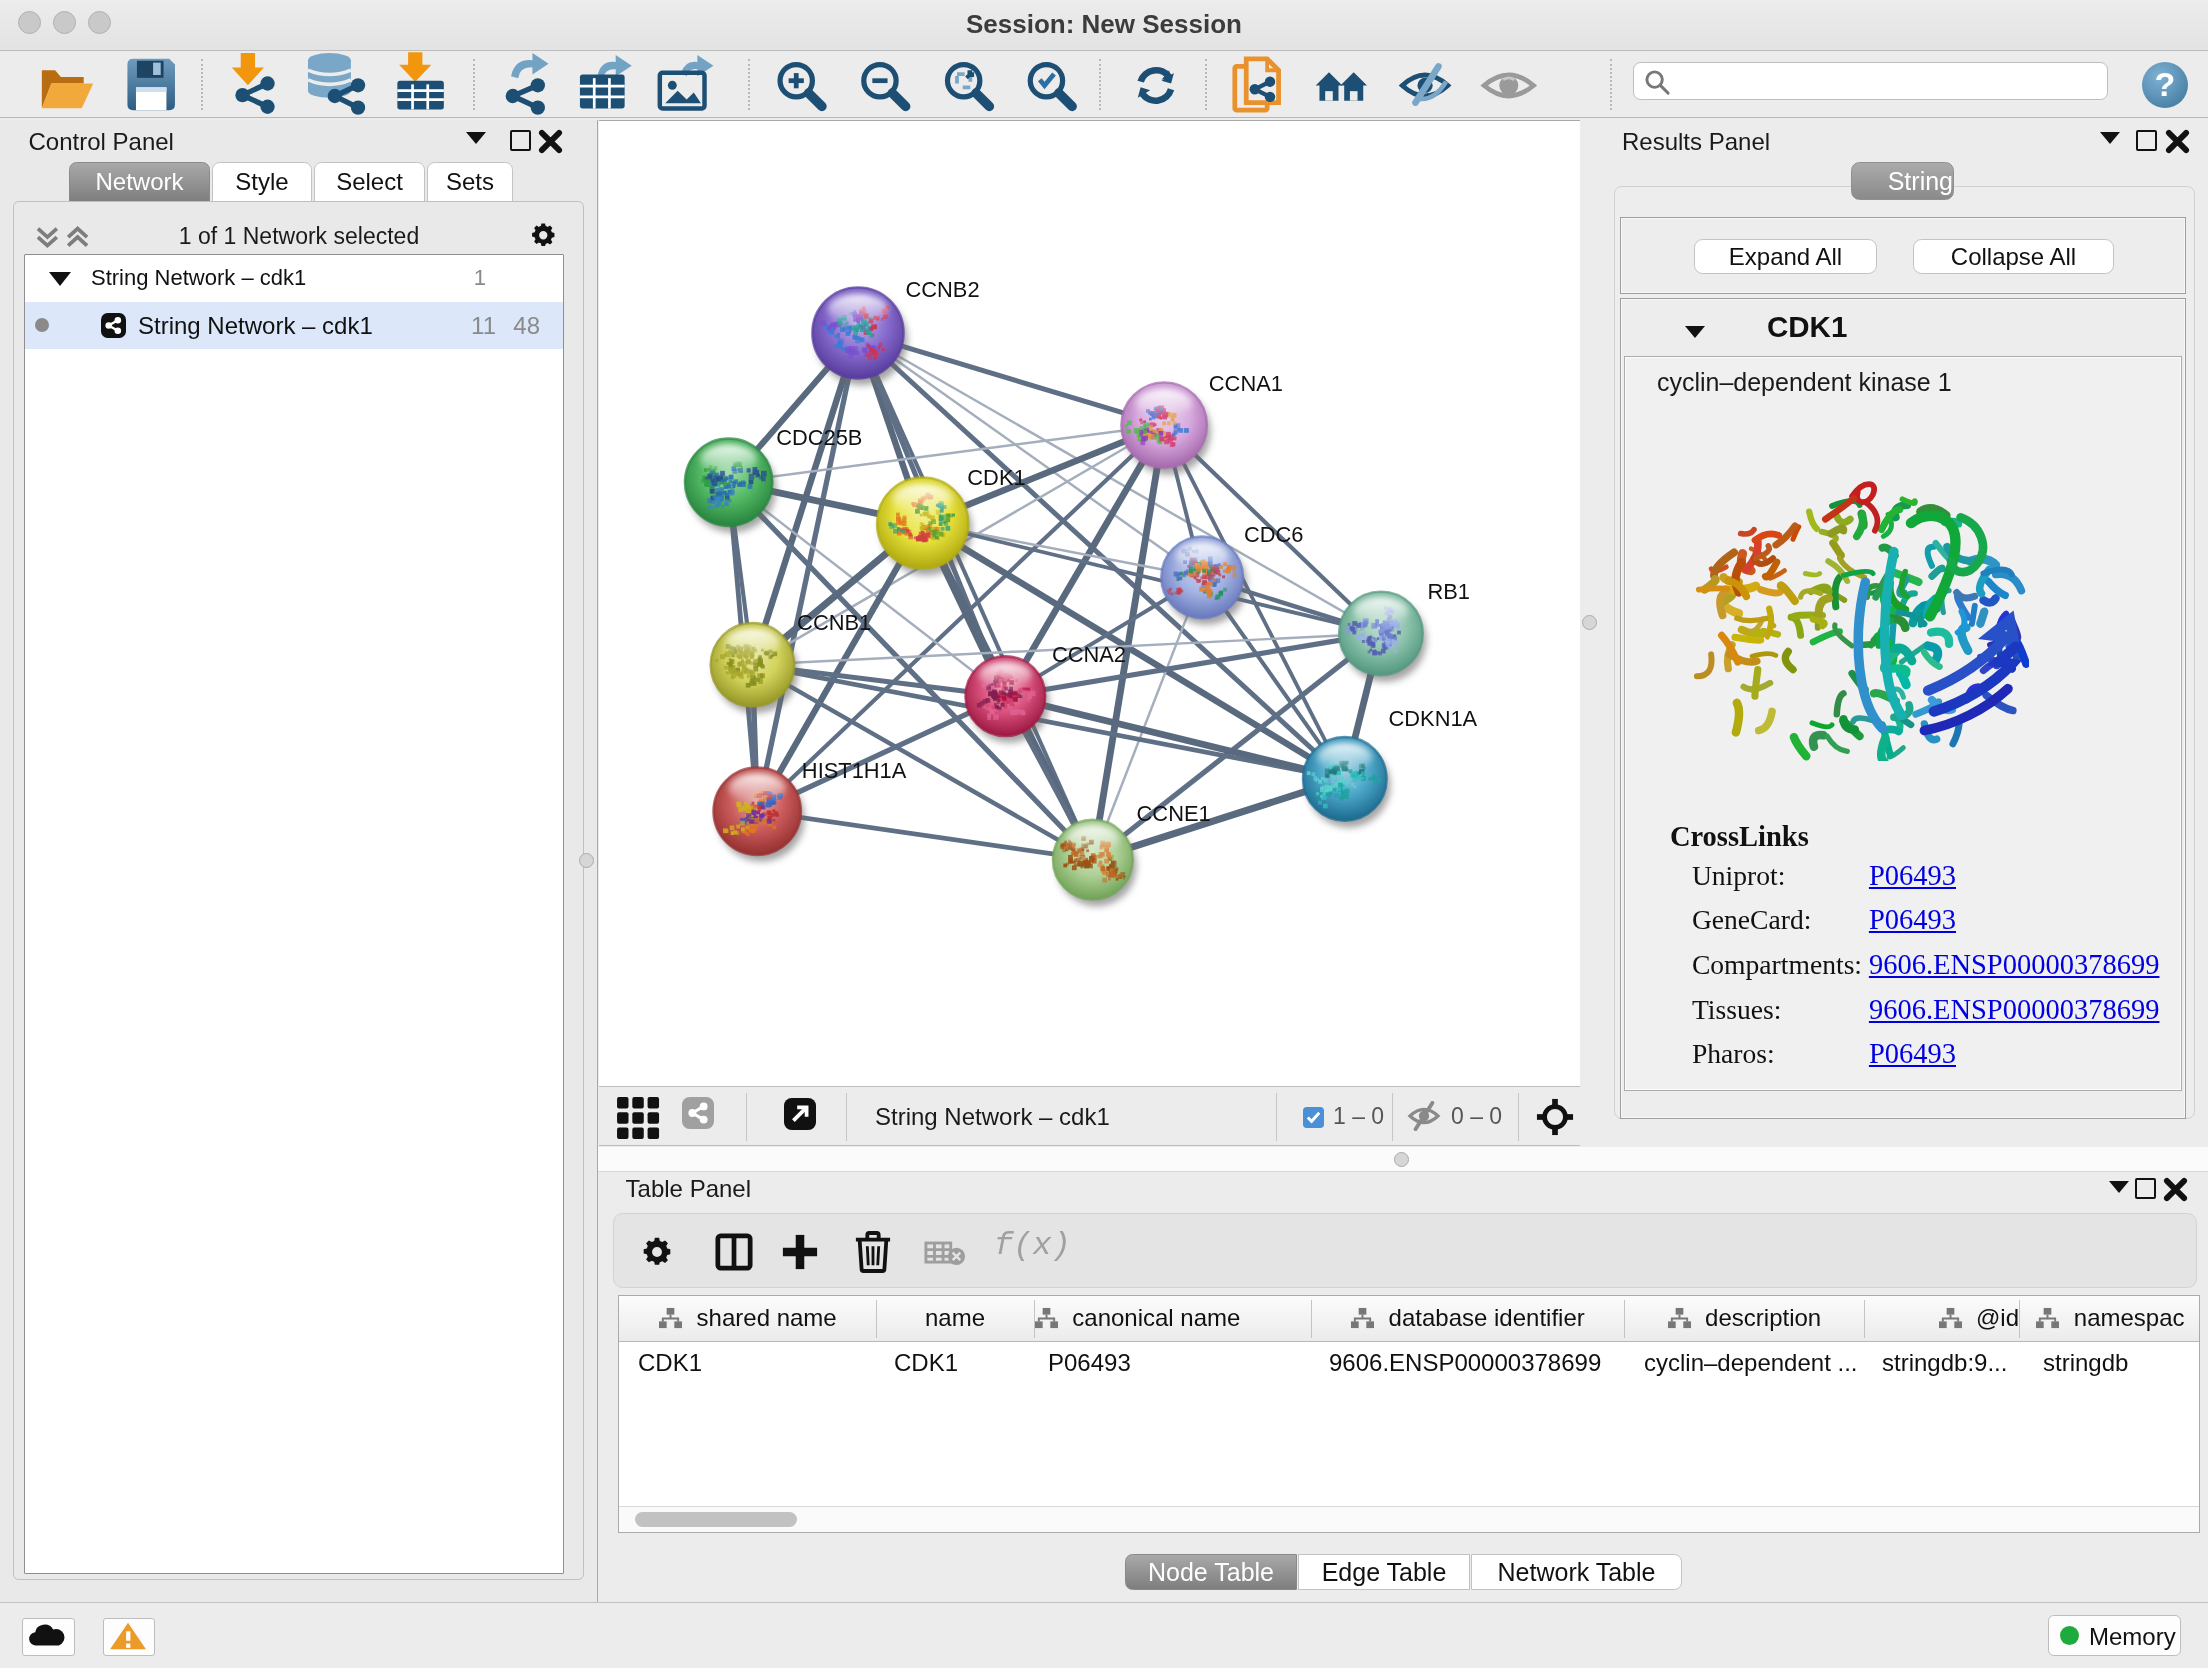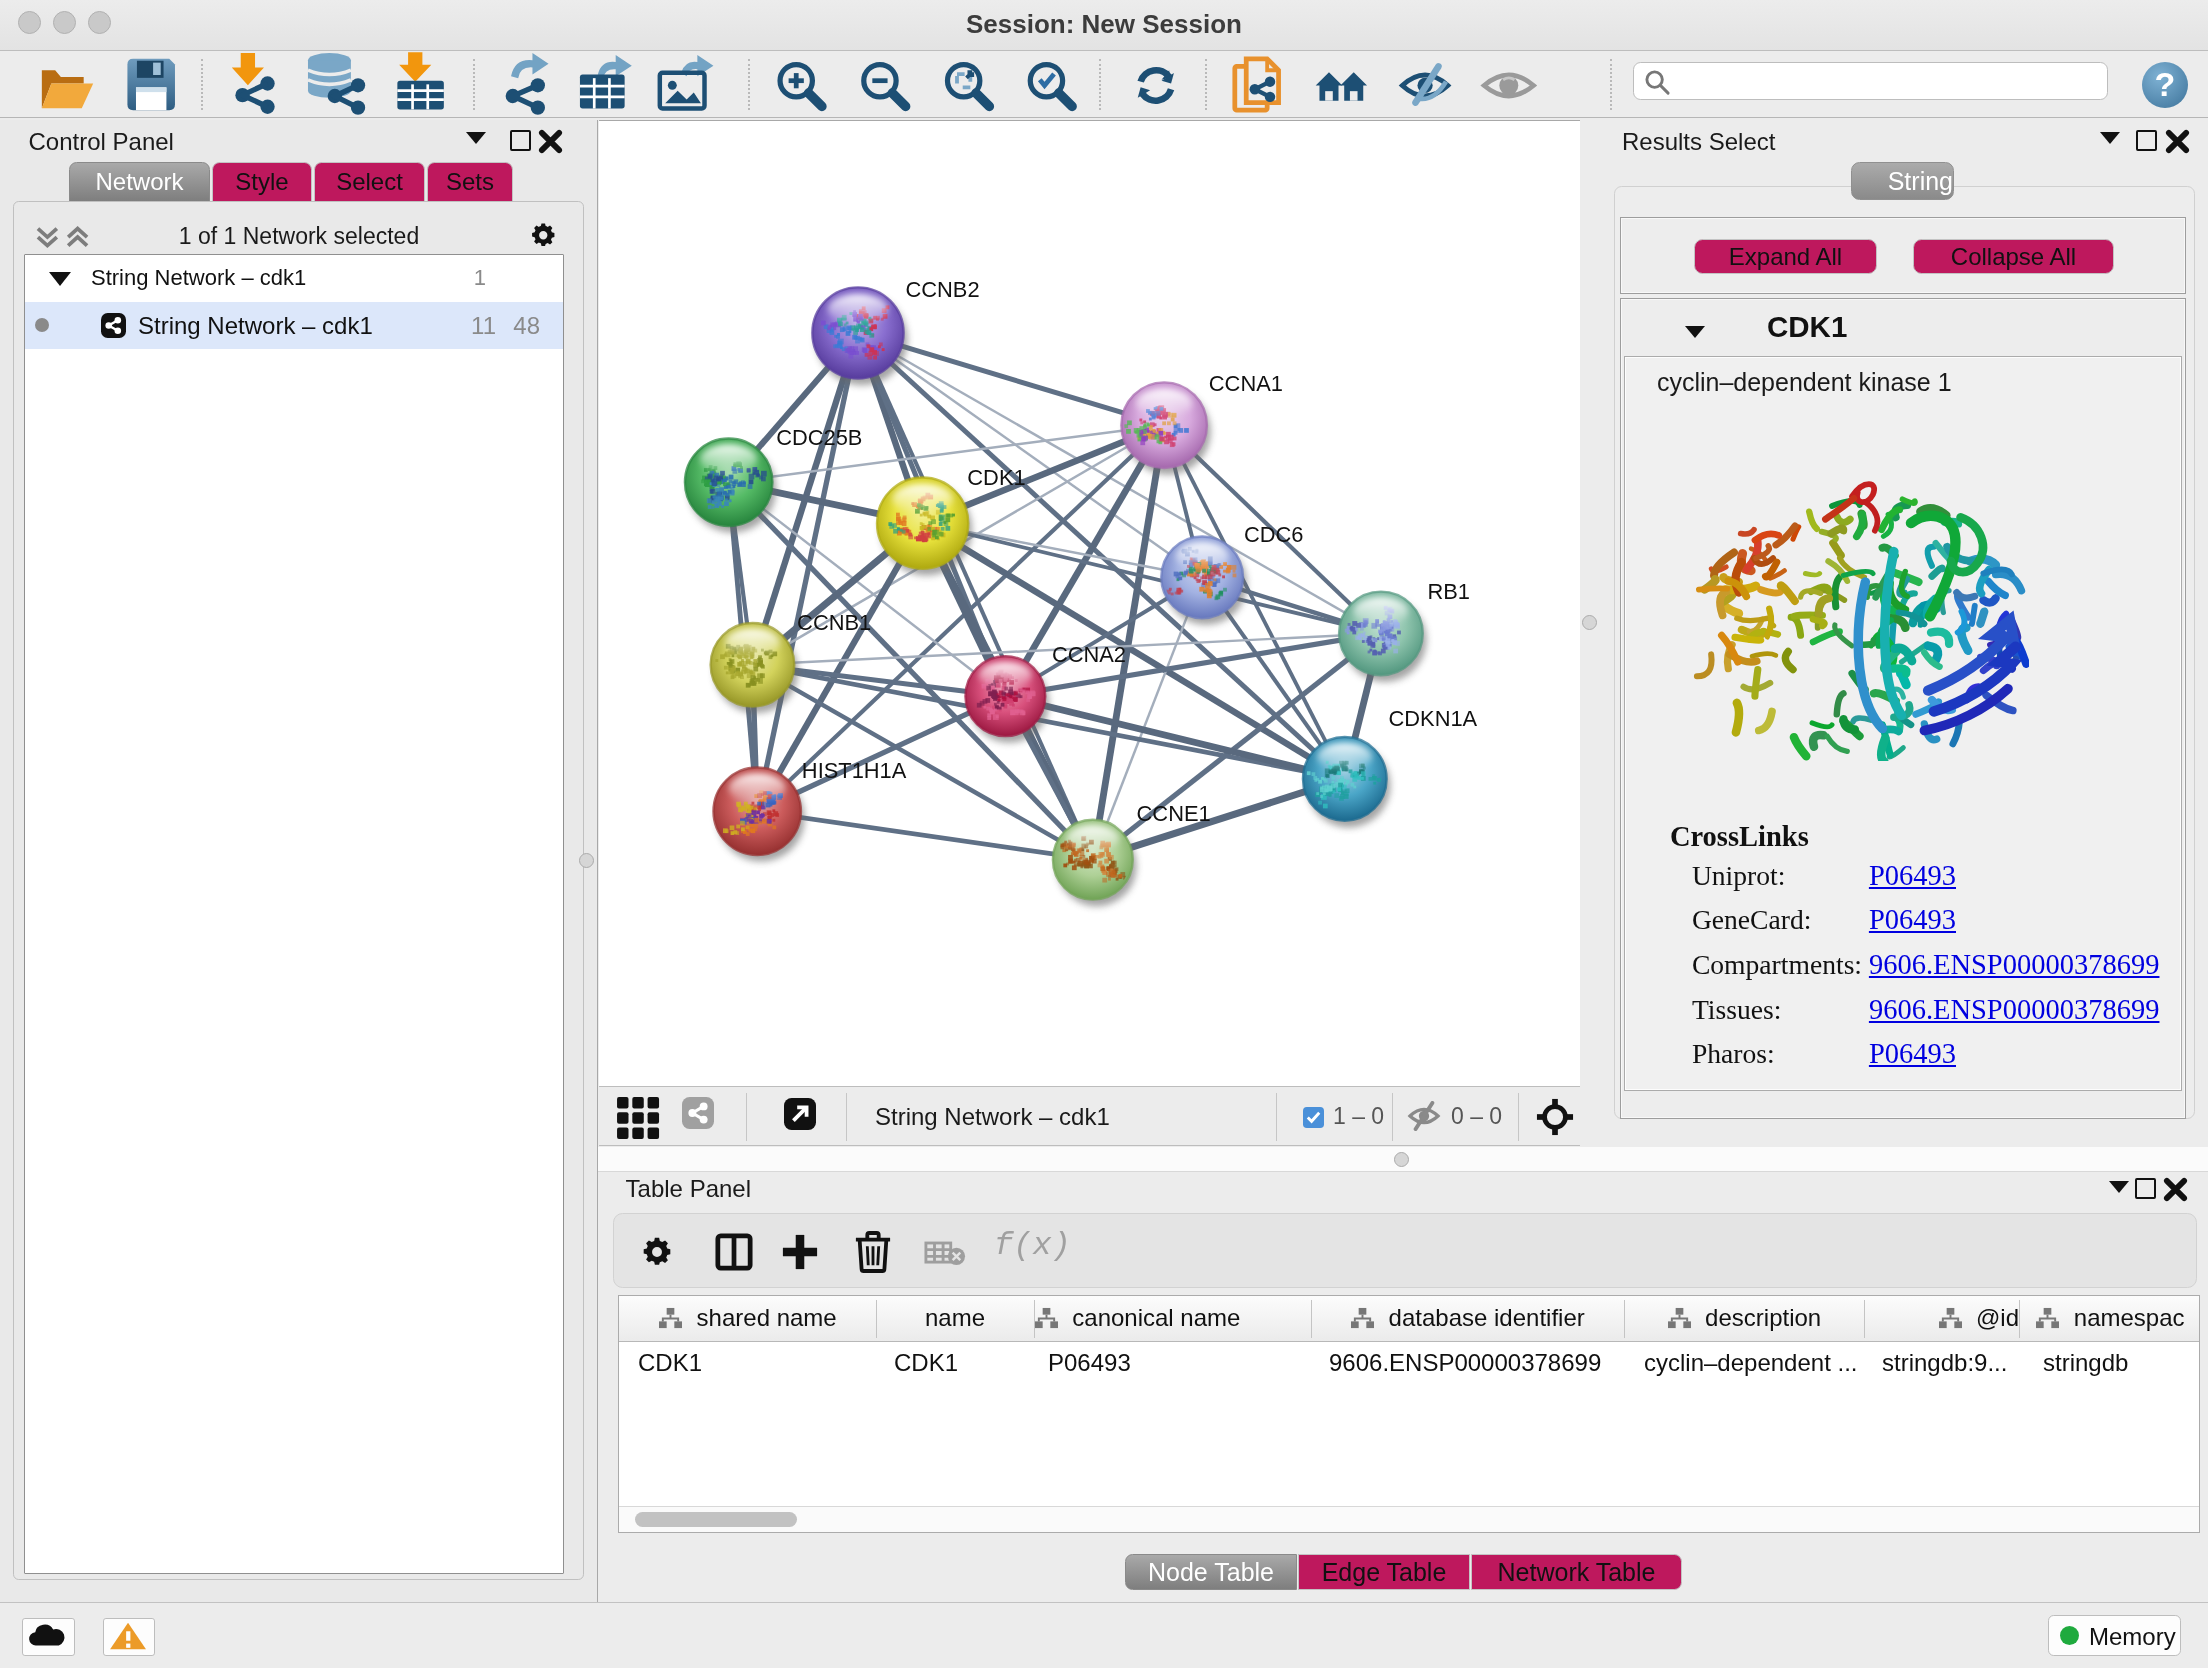--- a/index.html
+++ b/index.html
@@ -1,21 +1,21 @@
 <!DOCTYPE html>
 <html style="font-size:15px"><head><meta charset="utf-8">
 <style>
 *{margin:0;padding:0;box-sizing:border-box}
 html,body{width:2208px;height:1668px;overflow:hidden;background:#ececec;
  font-family:"Liberation Sans",sans-serif;-webkit-font-smoothing:antialiased}
 .abs{position:absolute}
 .panel-title{font-size:24px;color:#1a1a1a}
 .icon-tri{width:0;height:0;border-left:10.5px solid transparent;border-right:10.5px solid transparent;border-top:12.4px solid #111}
 .win-sq{width:21px;height:21px;border:2.9px solid #111;border-radius:1.9px}
-.tbtn{display:flex;align-items:center;justify-content:center;border:1px solid #c3c3c3;background:#be185d;border-radius:7.6px;font-size:24px;color:#111}
+.tbtn{display:flex;align-items:center;justify-content:center;border:1px solid #c3c3c3;background:#ffffff;border-radius:7.6px;font-size:24px;color:#111}
 .tbtn.sel{background:linear-gradient(#a9a9a9,#7e7e7e);color:#fff;border-color:#8a8a8a}
 </style></head>
 <body>
 
 <div class="abs" style="left:0;top:0;width:2208px;height:51px;background:linear-gradient(#ececec,#e3e3e3);border-bottom:1.9px solid #bdbdbd">
  <div class="abs" style="left:18px;top:11.4px;width:23px;height:23px;border-radius:50%;background:#c9c9c9;border:1px solid #b1b1b1"></div>
  <div class="abs" style="left:53px;top:11.4px;width:23px;height:23px;border-radius:50%;background:#c9c9c9;border:1px solid #b1b1b1"></div>
  <div class="abs" style="left:88px;top:11.4px;width:23px;height:23px;border-radius:50%;background:#c9c9c9;border:1px solid #b1b1b1"></div>
  <div class="abs" style="left:0;top:8.6px;width:2208px;text-align:center;font-size:26px;font-weight:bold;color:#3c3c3c">Session: New Session</div>
 </div>
@@ -2220,21 +2220,21 @@
         <path d="M1 20 L10 20"></path>
         <path d="M30 20 L39 20"></path>
       </g>
  </svg>
 </div>
 
 <div class="abs" style="left:598px;top:1147px;width:1610px;height:25px;background:#fbfbfb;border-bottom:1px solid #d8d8d8"></div>
 <div class="abs" style="left:1394px;top:1152px;width:15px;height:15px;border-radius:50%;background:#d6d6d6;border:1px solid #ababab"></div>
 
 <div class="abs" style="left:1580px;top:120px;width:629px;height:1027px;background:#ececec">
- <div class="panel-title abs" style="left:42px;top:7.6px">Results Select</div>
+ <div class="panel-title abs" style="left:42px;top:7.6px">Results Panel</div>
  <div class="abs icon-tri" style="left:520px;top:12.4px"></div>
  <div class="abs win-sq" style="left:556px;top:9.5px"></div>
  <svg class="abs" style="left:585px;top:8.6px" width="25" height="25" viewBox="0 0 26 26">
       <path d="M4 4 L22 22 M22 4 L4 22" stroke="#111" stroke-width="6" stroke-linecap="round"></path>
     </svg>
 
  <div class="abs" style="left:34px;top:66px;width:581px;height:933px;background:#ededed;border:1px solid #d0d0d0;border-radius:7.6px"></div>
  <div class="abs" style="left:271px;top:42px;width:103px;height:38px;background:linear-gradient(#ababab,#8a8a8a);border:1px solid #909090;border-radius:8.6px;color:#fff;font-size:25px;text-align:right;line-height:36px">String</div>
 
  <div class="abs" style="left:40px;top:97px;width:566px;height:77px;border:1px solid #9d9d9d;box-shadow:inset 0 0 0 1px #f8f8f8">

